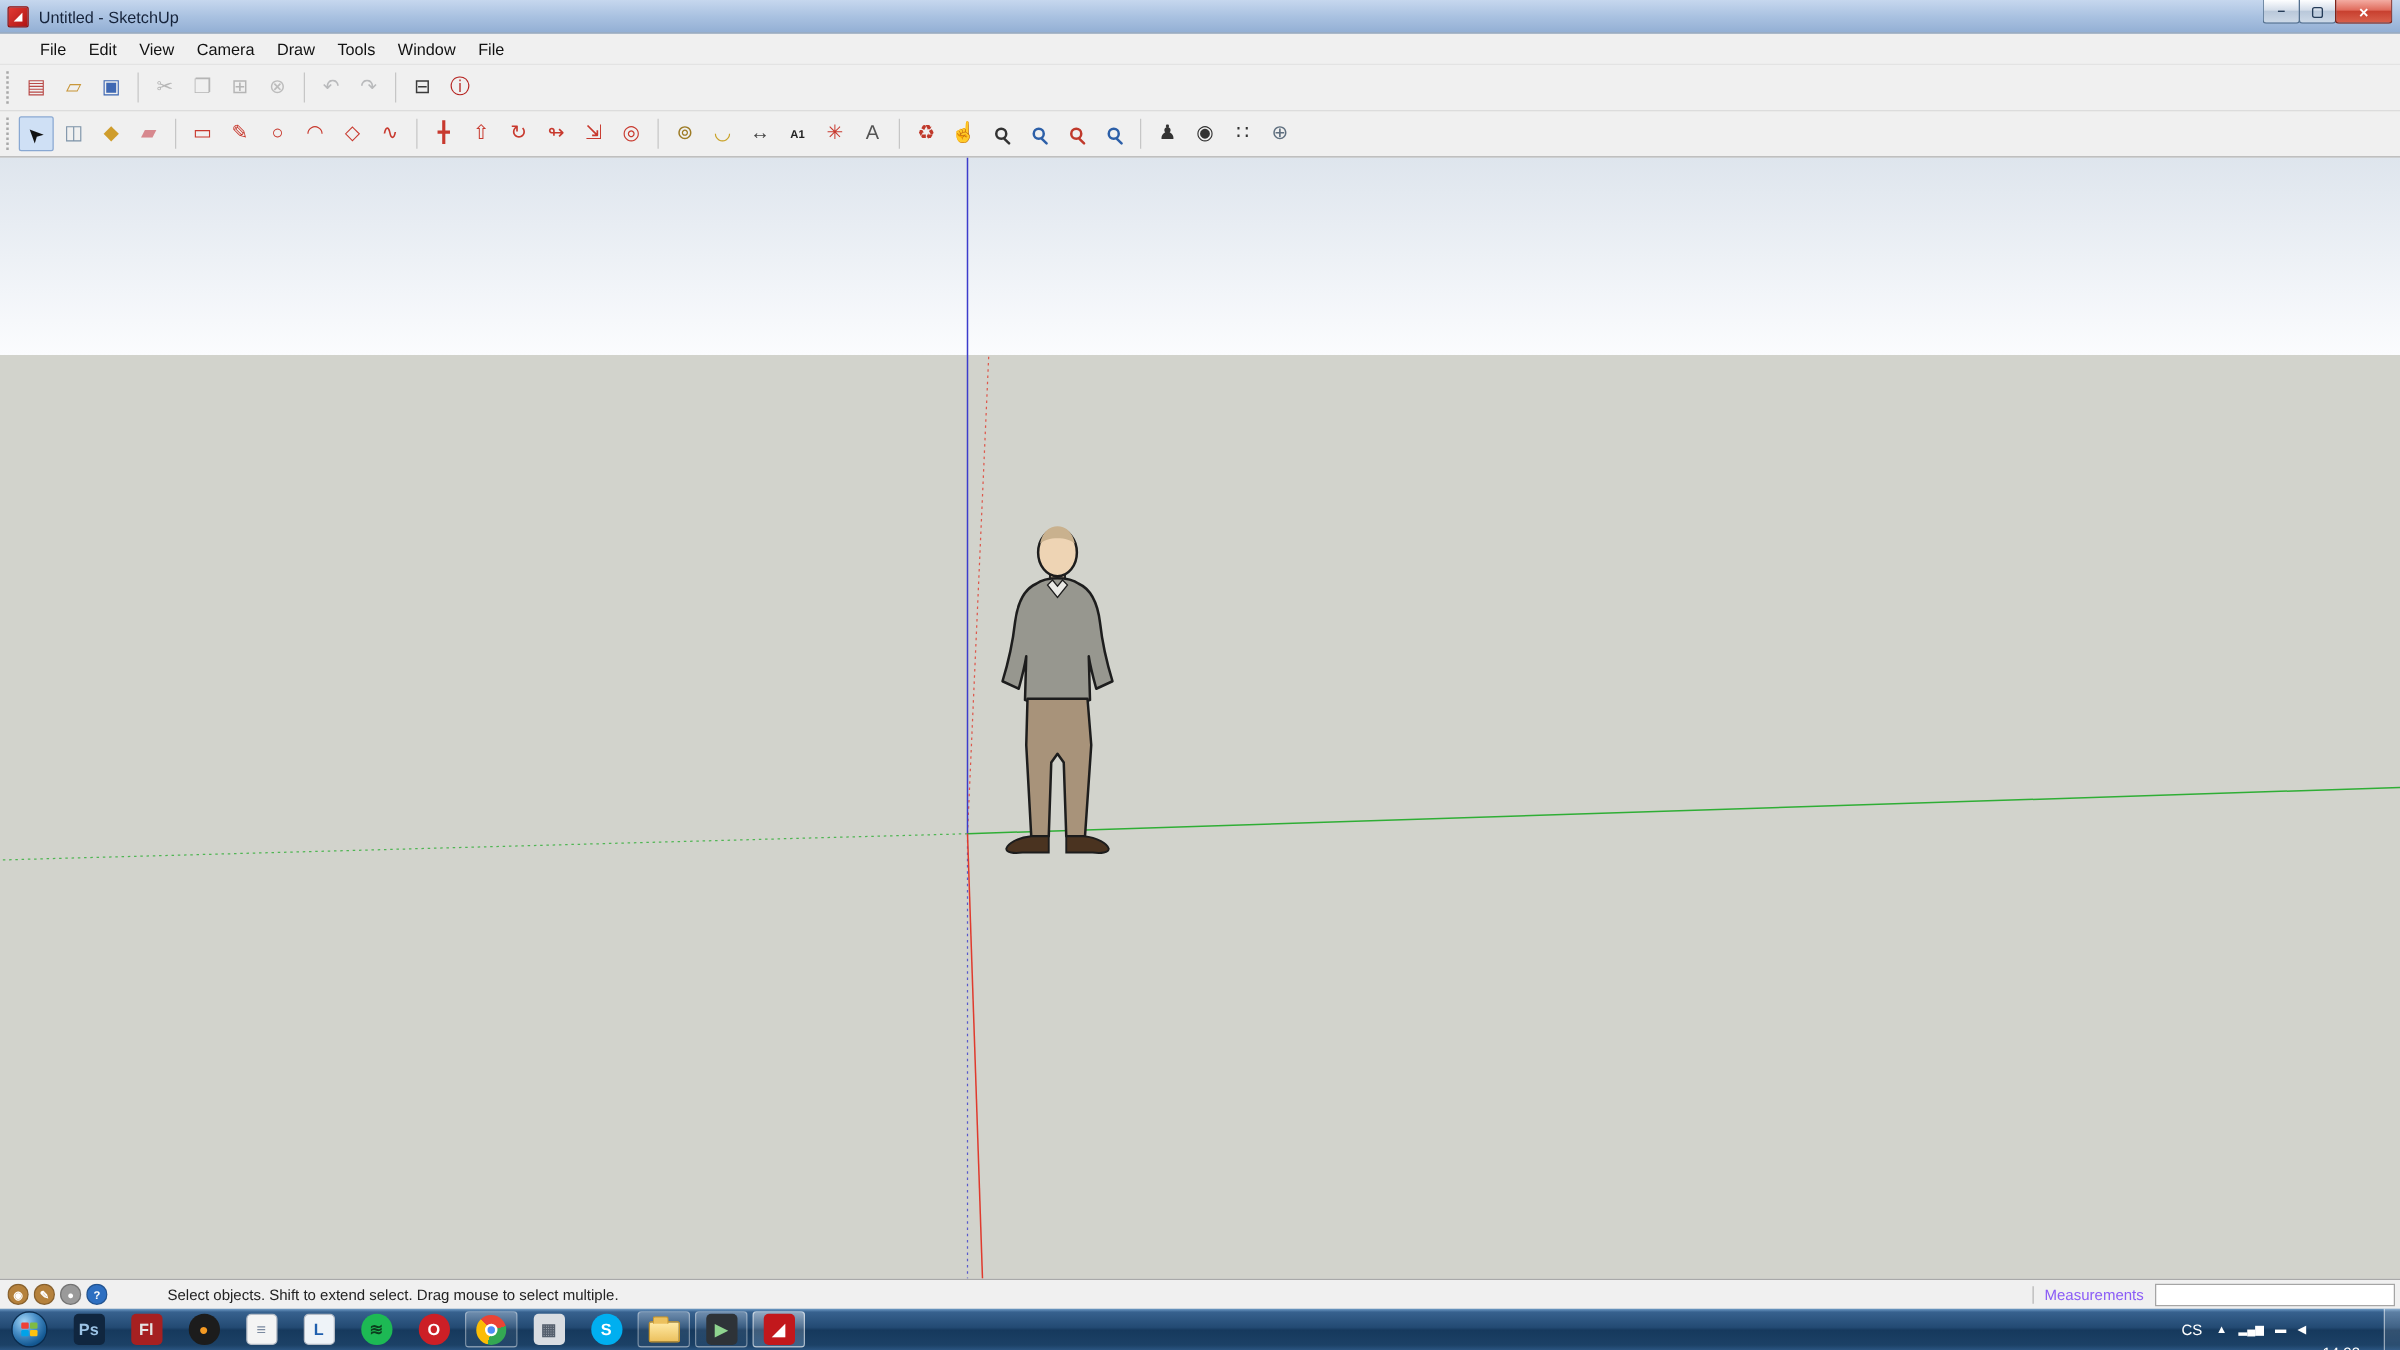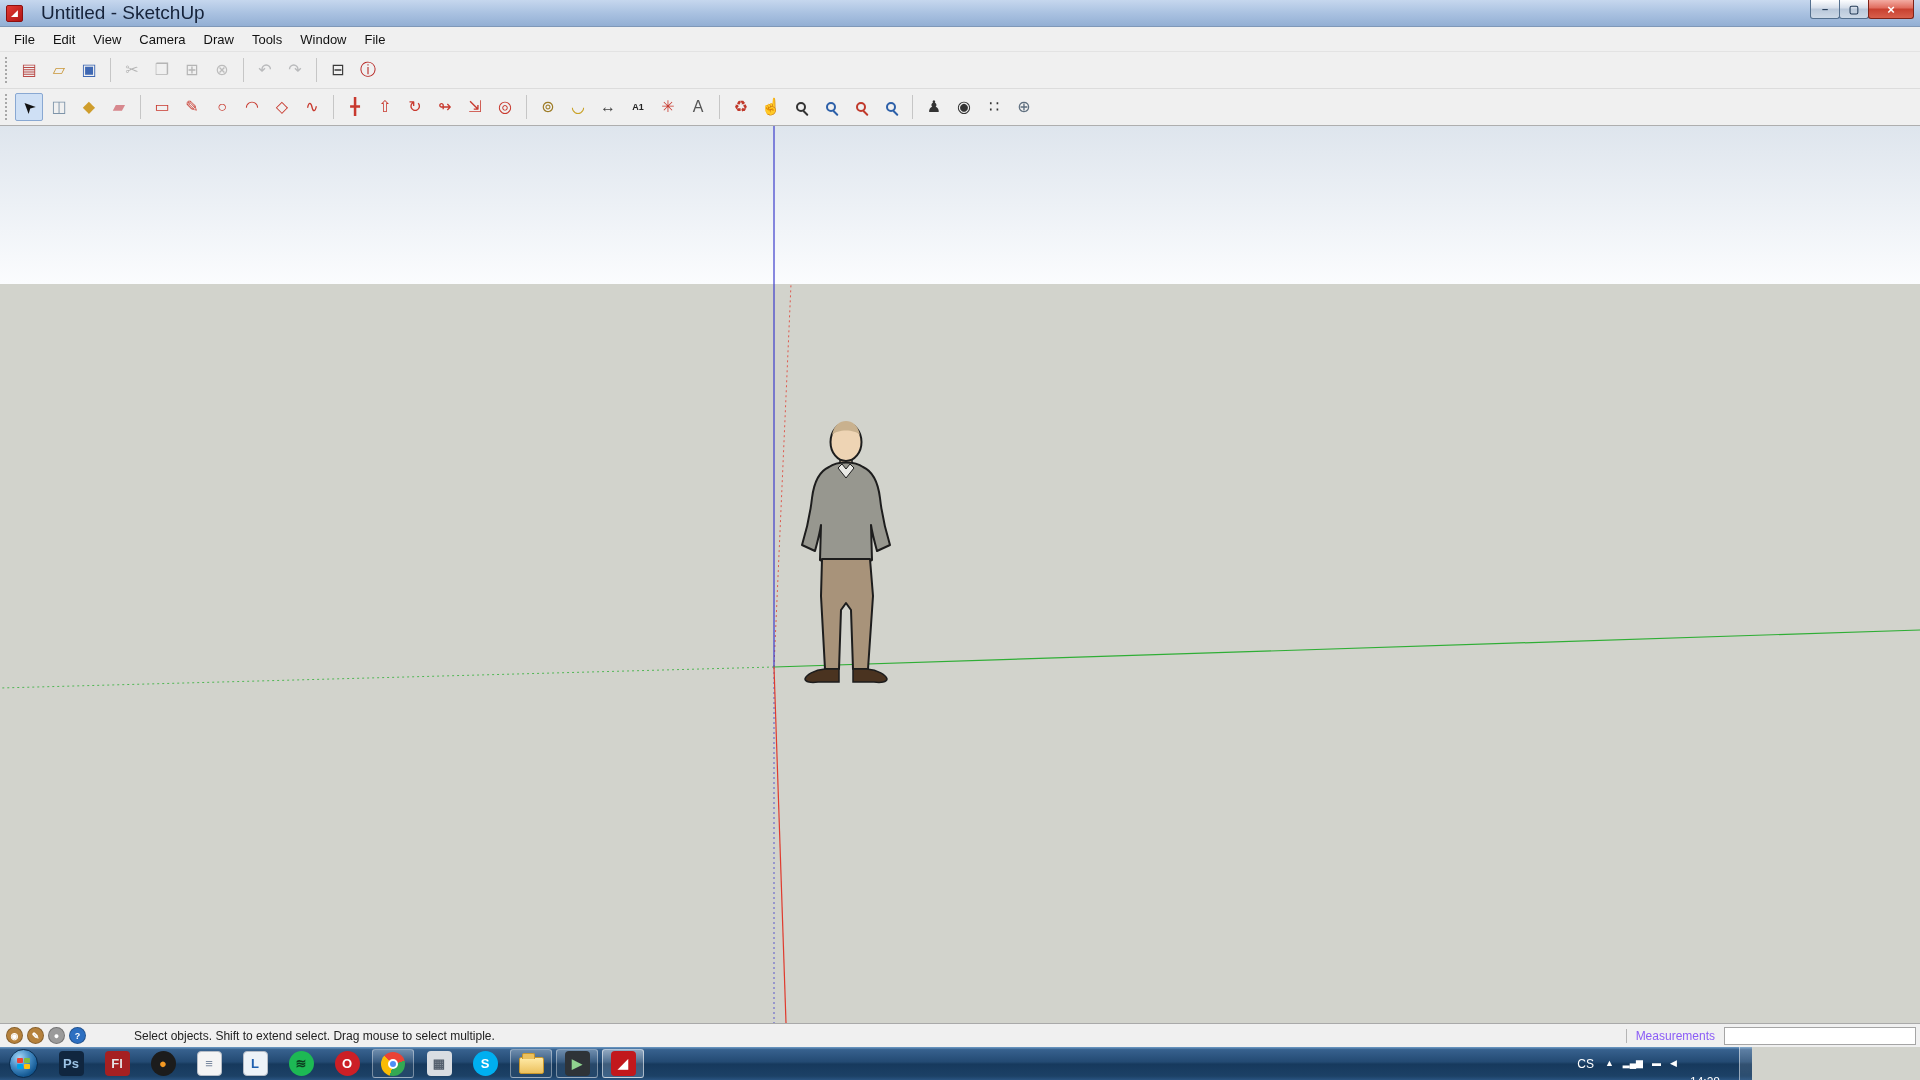--- a/index.html
+++ b/index.html
@@ -16,40 +16,40 @@
     background: linear-gradient(180deg, #c6d7ee 0%, #aac2e1 50%, #93afd4 100%);
     border-bottom: 1px solid #7f98b8;
     display: flex; align-items: center; padding-left: 6px;
   }
   .title-icon {
     width: 17px; height: 17px; border-radius: 2px;
     background: linear-gradient(135deg, #e23a34, #b01414);
     color: #fff; font-size: 9px; display: flex; align-items: center; justify-content: center;
     border: 1px solid #8d0f0f;
   }
-  .title-text { margin-left: 18px; font-size: 19px; color: #16233a; }
+  .title-text { margin-left: 8px; font-size: 13px; color: #16233a; }
   .win-controls { position: absolute; right: 6px; top: 0; display: flex; }
   .win-btn {
     width: 30px; height: 19px; margin-left: -1px;
     border: 1px solid #54708e; border-top: none; border-radius: 0 0 3px 3px;
     background: linear-gradient(180deg, #fdfeff, #d4dde9 45%, #b9c8da 50%, #cdd9e7);
     display: flex; align-items: center; justify-content: center;
     font-size: 11px; color: #253c58; font-weight: bold;
   }
   .win-btn.close {
     width: 46px; color: #fff; font-size: 13px;
     background: linear-gradient(180deg, #f3aca2, #e06b5c 45%, #c8402f 50%, #d8604c);
     border-color: #7e2318;
   }
 
   
   .menubar {
     position: absolute; top: 27px; left: 0; width: 1920px; height: 25px;
     background: #f0f0f0; border-bottom: 1px solid #e3e3e3;
-    display: flex; align-items: center; padding-left: 5px;
+    display: flex; align-items: center; padding-left: 23px;
   }
   .menu-item { padding: 4px 9px; font-size: 13px; color: #111; }
 
   
   .toolbar {
     position: absolute; left: 0; width: 1920px; height: 37px;
     background: #f0f0f0; display: flex; align-items: center;
   }
   .toolbar.row1 { top: 52px; border-bottom: 1px solid #dcdcdc; }
   .toolbar.row2 { top: 89px; border-bottom: 1px solid #aeaeae; }
@@ -96,21 +96,21 @@
   .measure-wrap { margin-left: auto; display: flex; align-items: center; gap: 9px; }
   .status-div { width: 1px; height: 14px; background: #b5b5b5; }
   .measure-label { color: #8b5cf6; }
   .measure-input {
     width: 192px; height: 18px; border: 1px solid #a5a5a5; background: #fff;
     font-family: "Liberation Sans", sans-serif; font-size: 12px; padding: 0 4px;
   }
 
   
   .taskbar {
-    position: absolute; top: 1047px; left: 0; width: 1752px; height: 33px;
+    position: absolute; top: 1047px; left: 0; width: 1920px; height: 33px;
     background: linear-gradient(180deg, #6f9cc7 0%, #37618e 8%, #234a73 45%, #16395d 52%, #1c4166 88%, #2a5480 100%);
     display: flex; align-items: center; justify-content: center;
   }
   .start-orb {
     width: 29px; height: 29px; border-radius: 50%; margin: 0 6px 0 9px; flex: none;
     background: radial-gradient(circle at 35% 28%, #a5d7f7 0%, #4a90c8 38%, #155a94 72%, #0b3c68 100%);
     border: 1px solid #0a2c4e;
     display: flex; align-items: center; justify-content: center;
   }
   .flag { width: 13px; height: 11px; display: grid; grid-template-columns: 1fr 1fr; gap: 1px; }

